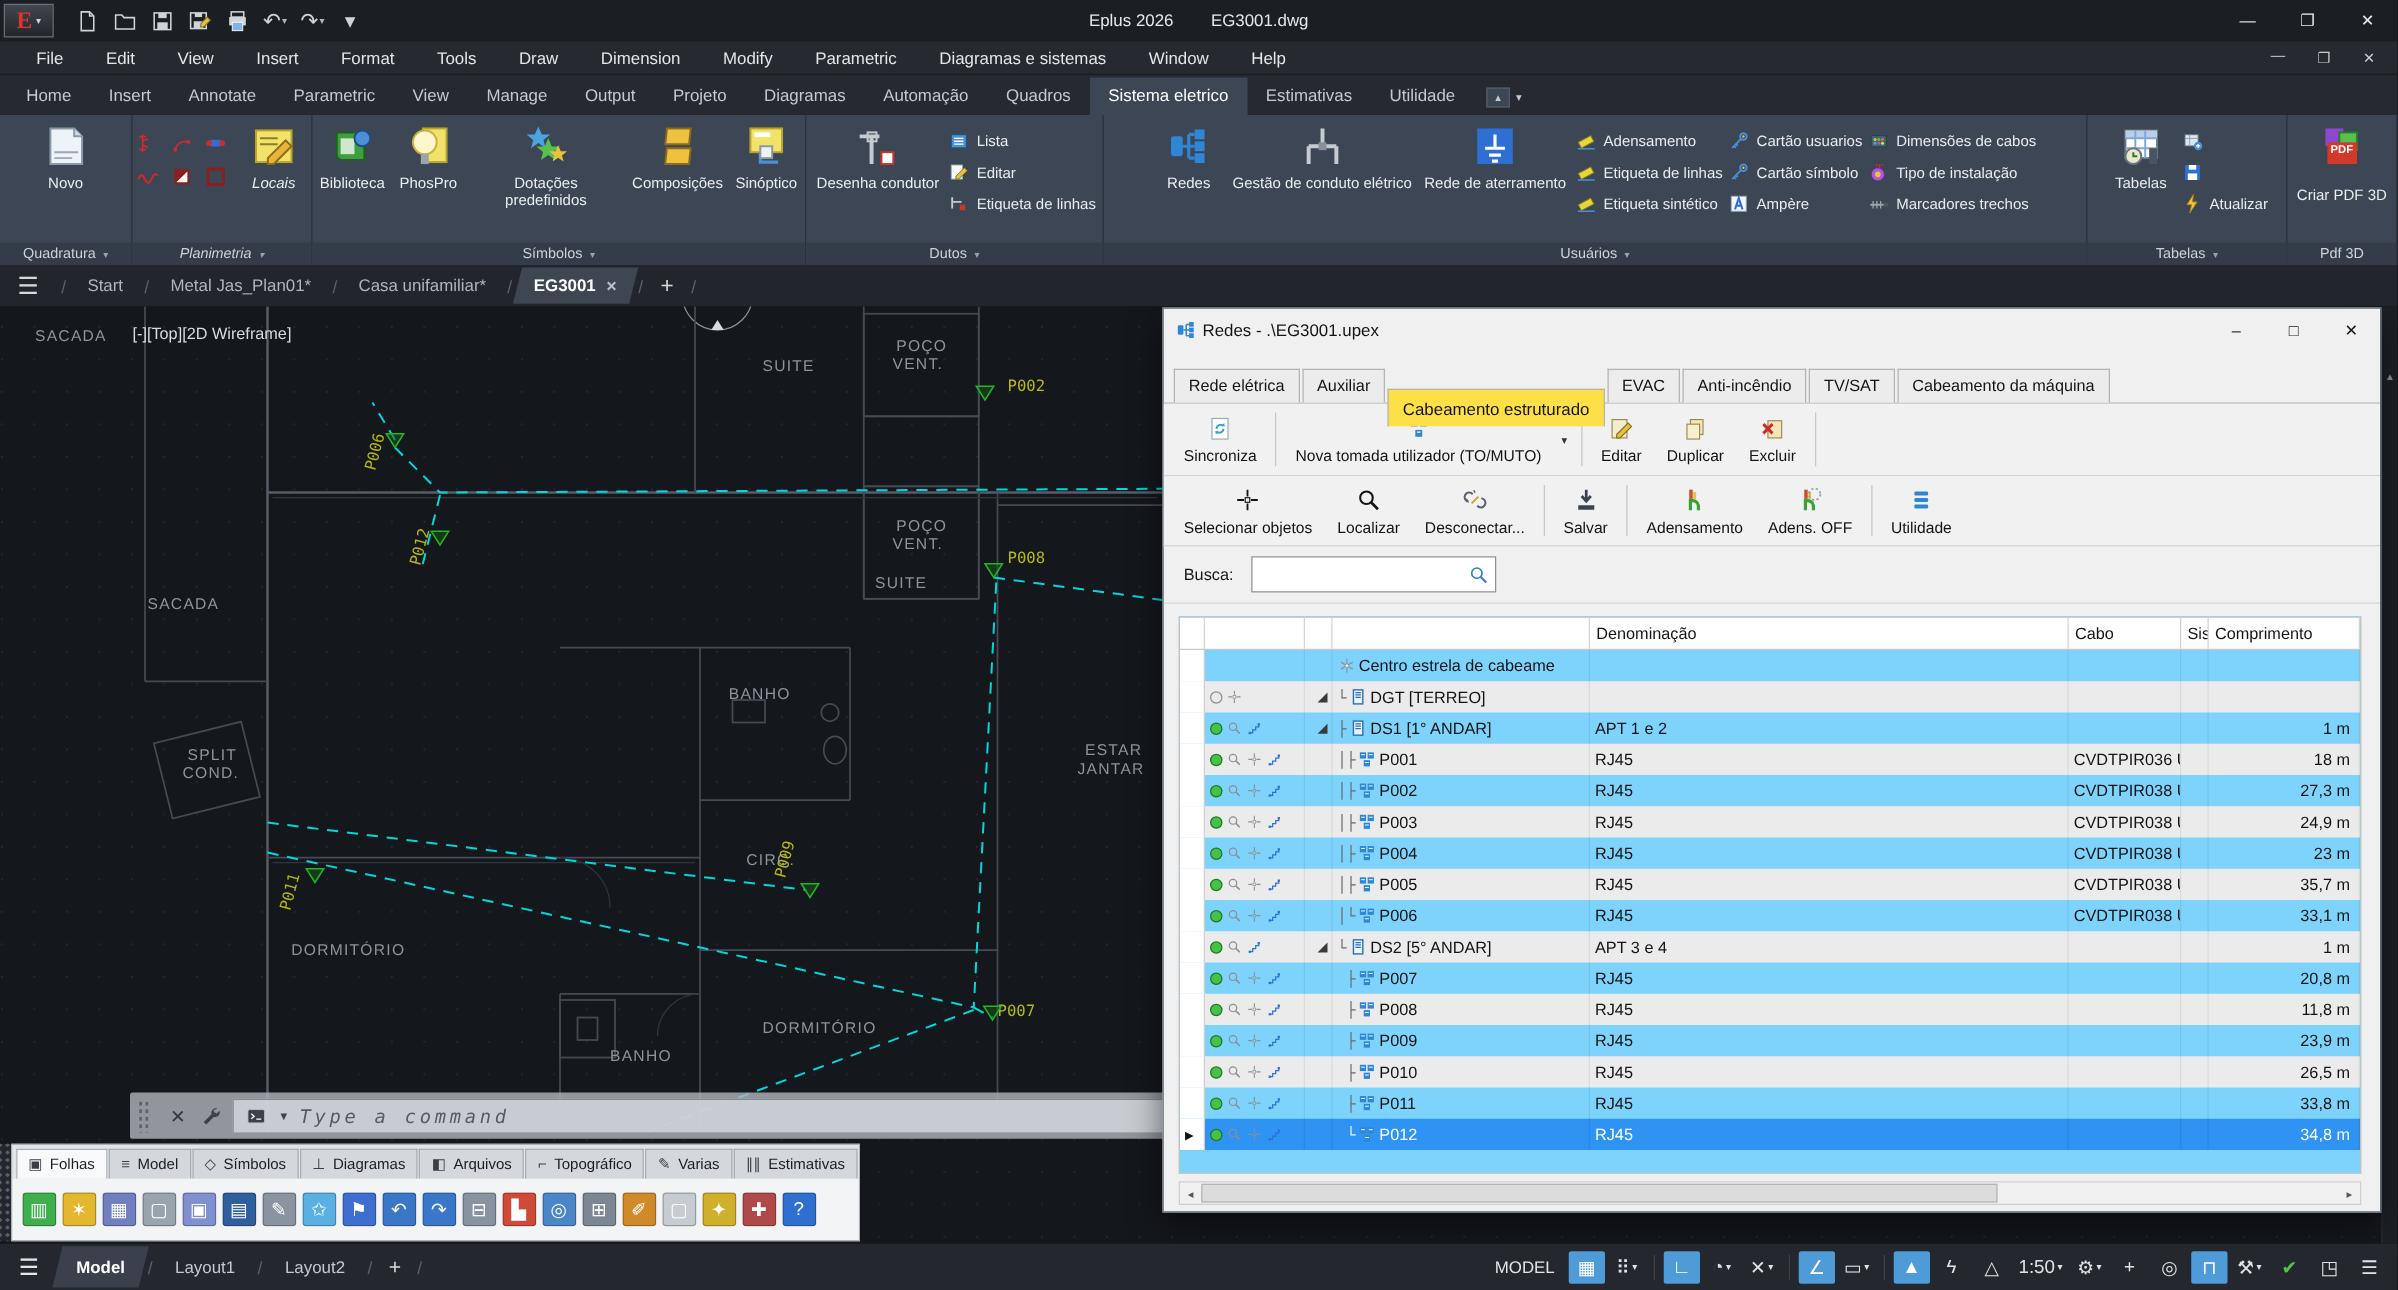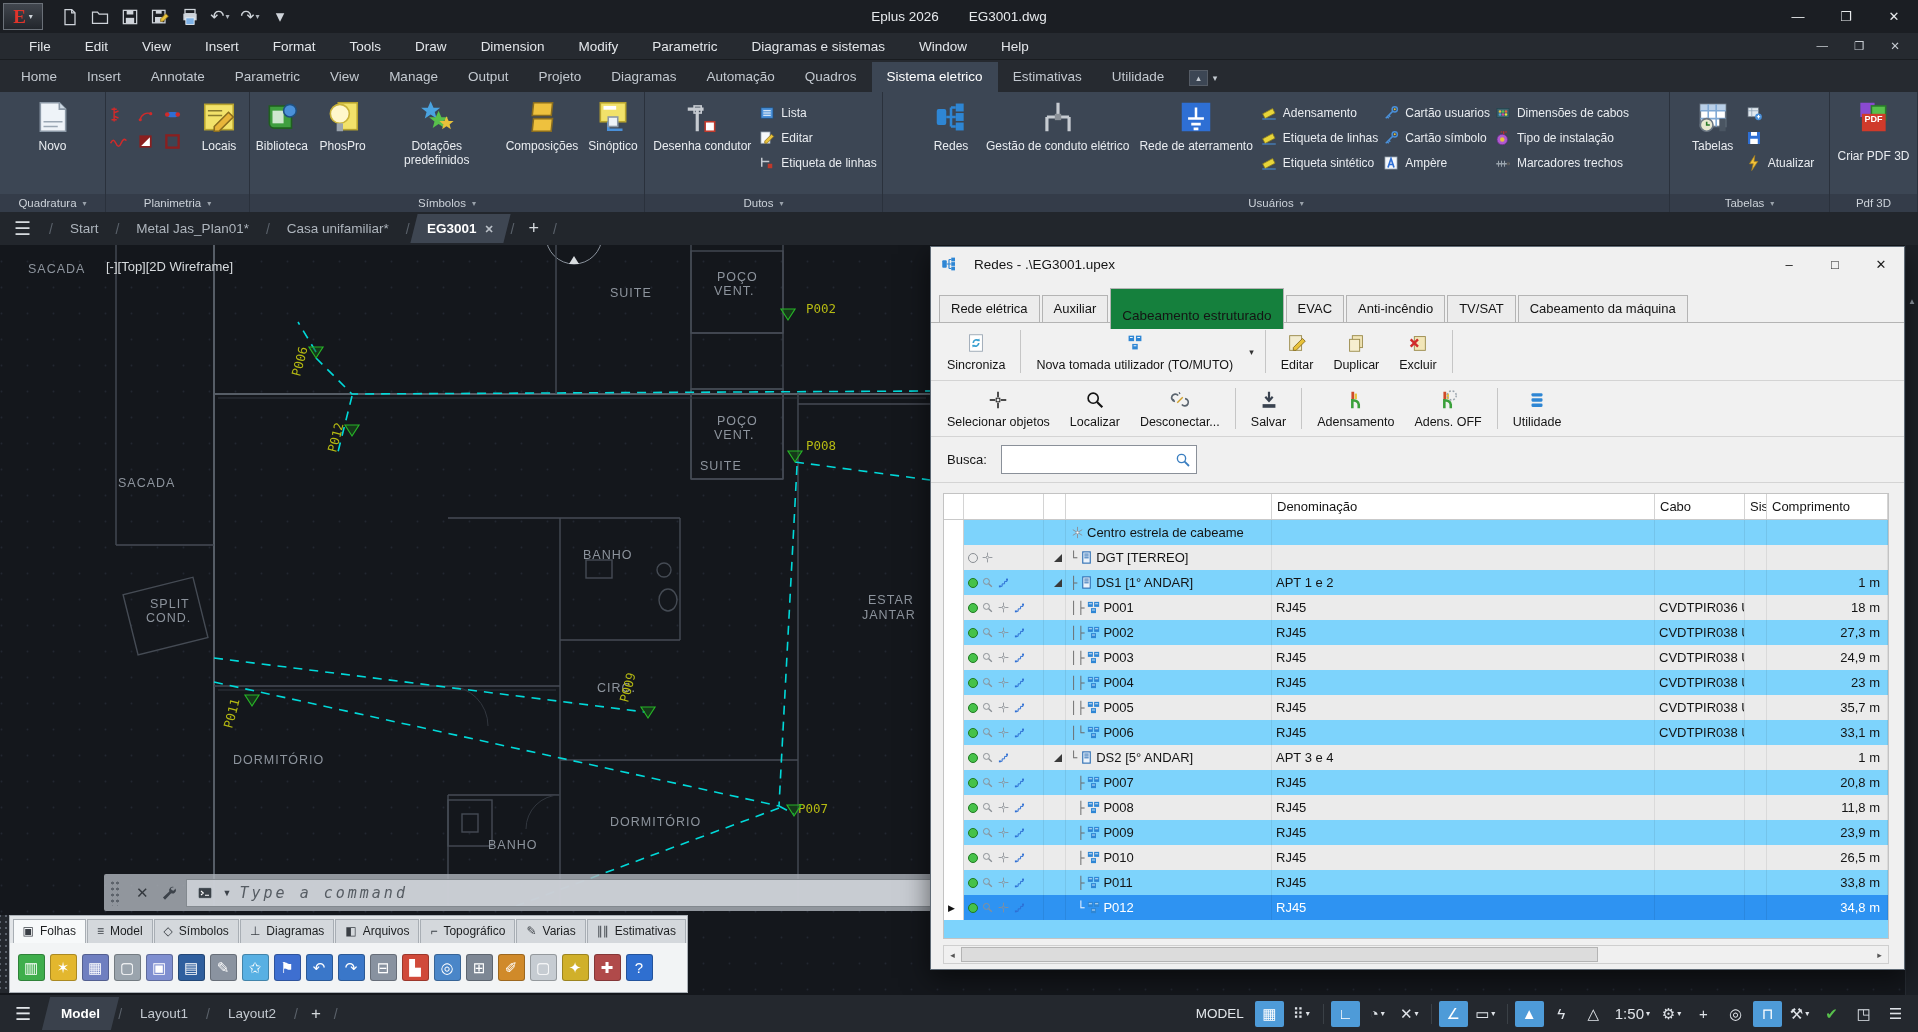--- a/index.html
+++ b/index.html
@@ -99,27 +99,27 @@
   .sb-add{font-size:17px;padding:0 10px;color:#d6dade}
   .sb-right{margin-left:auto;display:flex;align-items:center;gap:3px;padding-right:8px}
   .sb-model{font-size:13.5px;margin-right:8px;color:#e2e6ea}
   .sb-btn{min-width:29px;height:26px;display:flex;align-items:center;justify-content:center;font-size:15px;color:#dfe3e8;border-radius:2px;padding:0 4px;gap:2px}
   .sb-btn.active{background:#4e9bd8;color:#fff}
   .sb-caret{font-size:8px}
   .sb-vsep{width:1px;height:20px;background:#3a4046;margin:0 4px}
 
   
   .dialog{position:absolute;left:930px;top:246px;width:975px;height:724px;background:#f0f0f0;border:1px solid #5f6a75;box-shadow:0 8px 26px rgba(0,0,0,.55);color:#141414;z-index:30;font-size:13px}
-  .dlg-title{height:34px;display:flex;align-items:center;padding-left:9px;gap:16px;font-size:13.5px}
+  .dlg-title{height:34px;display:flex;align-items:center;padding-left:9px;gap:4px;font-size:13.5px}
   .dlg-title .ico{width:18px;height:18px}
   .dlg-btns{margin-left:auto;display:flex;height:34px}
   .dlg-btn{width:46px;display:flex;align-items:center;justify-content:center;font-size:13px;color:#1a1a1a}
   .dlg-tabs{display:flex;align-items:flex-end;padding:4px 8px 0;border-bottom:1px solid #b4b4b4;height:42px}
   .dlg-tab{padding:5px 11px 6px;border:1px solid #b4b4b4;border-bottom:none;background:#ececec;margin-right:2px;font-size:13px;white-space:nowrap}
-  .dlg-tab.active{background:#15803d;padding-top:19px;font-size:13.5px;position:relative;top:7px}
+  .dlg-tab.active{background:#fde047;padding-top:8px;font-size:13.5px;position:relative;top:19px}
   .dlg-tb{display:flex;align-items:stretch;background:#f1f1f1;border-bottom:1px solid #d4d4d4;padding:3px 6px}
   .dlg-tb1{height:58px}.dlg-tb2{height:56px}
   .tb-btn{display:flex;flex-direction:column;align-items:center;justify-content:center;padding:2px 10px;gap:4px;font-size:12.5px;white-space:nowrap}
   .tb-btn .ico{width:22px;height:22px}
   .tb-caret{align-self:center;font-size:9px;color:#333;padding:0 6px}
   .tb-sep{width:1px;background:#c6c6c6;margin:4px 5px}
   .dlg-busca{height:46px;display:flex;align-items:center;padding:0 16px;gap:14px;border-bottom:1px solid #d4d4d4}
   .busca-wrap{width:196px;height:29px;border:1px solid #8a9099;background:#fff;display:flex;align-items:center;padding:0 4px}
   .busca-wrap input{flex:1;border:none;outline:none;font-size:13px;min-width:0;background:transparent}
   .busca-wrap .ico{width:18px;height:18px;color:#3a7ec0}
@@ -518,21 +518,21 @@
             <use href="#sym-page"></use>
           </svg>
           <div class="lbl">Novo</div>
         </div>
       </div>
       <div class="panel-foot">
         <span>Quadratura</span>
         <span class="caret">▾</span>
       </div>
     </div>
-    <div class="panel" style="width: 144px;">
+    <div class="panel" style="width: 144px; font-style: italic;">
       <div class="panel-content">
         <div class="mini-grid">
           <div><svg class="ico">
               <use href="#sym-red1"></use>
             </svg></div>
           <div><svg class="ico">
               <use href="#sym-red2"></use>
             </svg></div>
           <div><svg class="ico">
               <use href="#sym-red3"></use>

